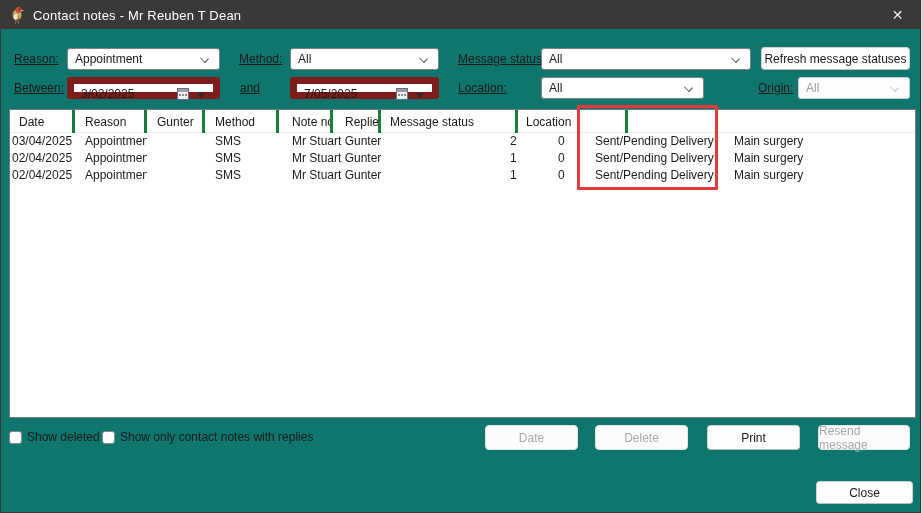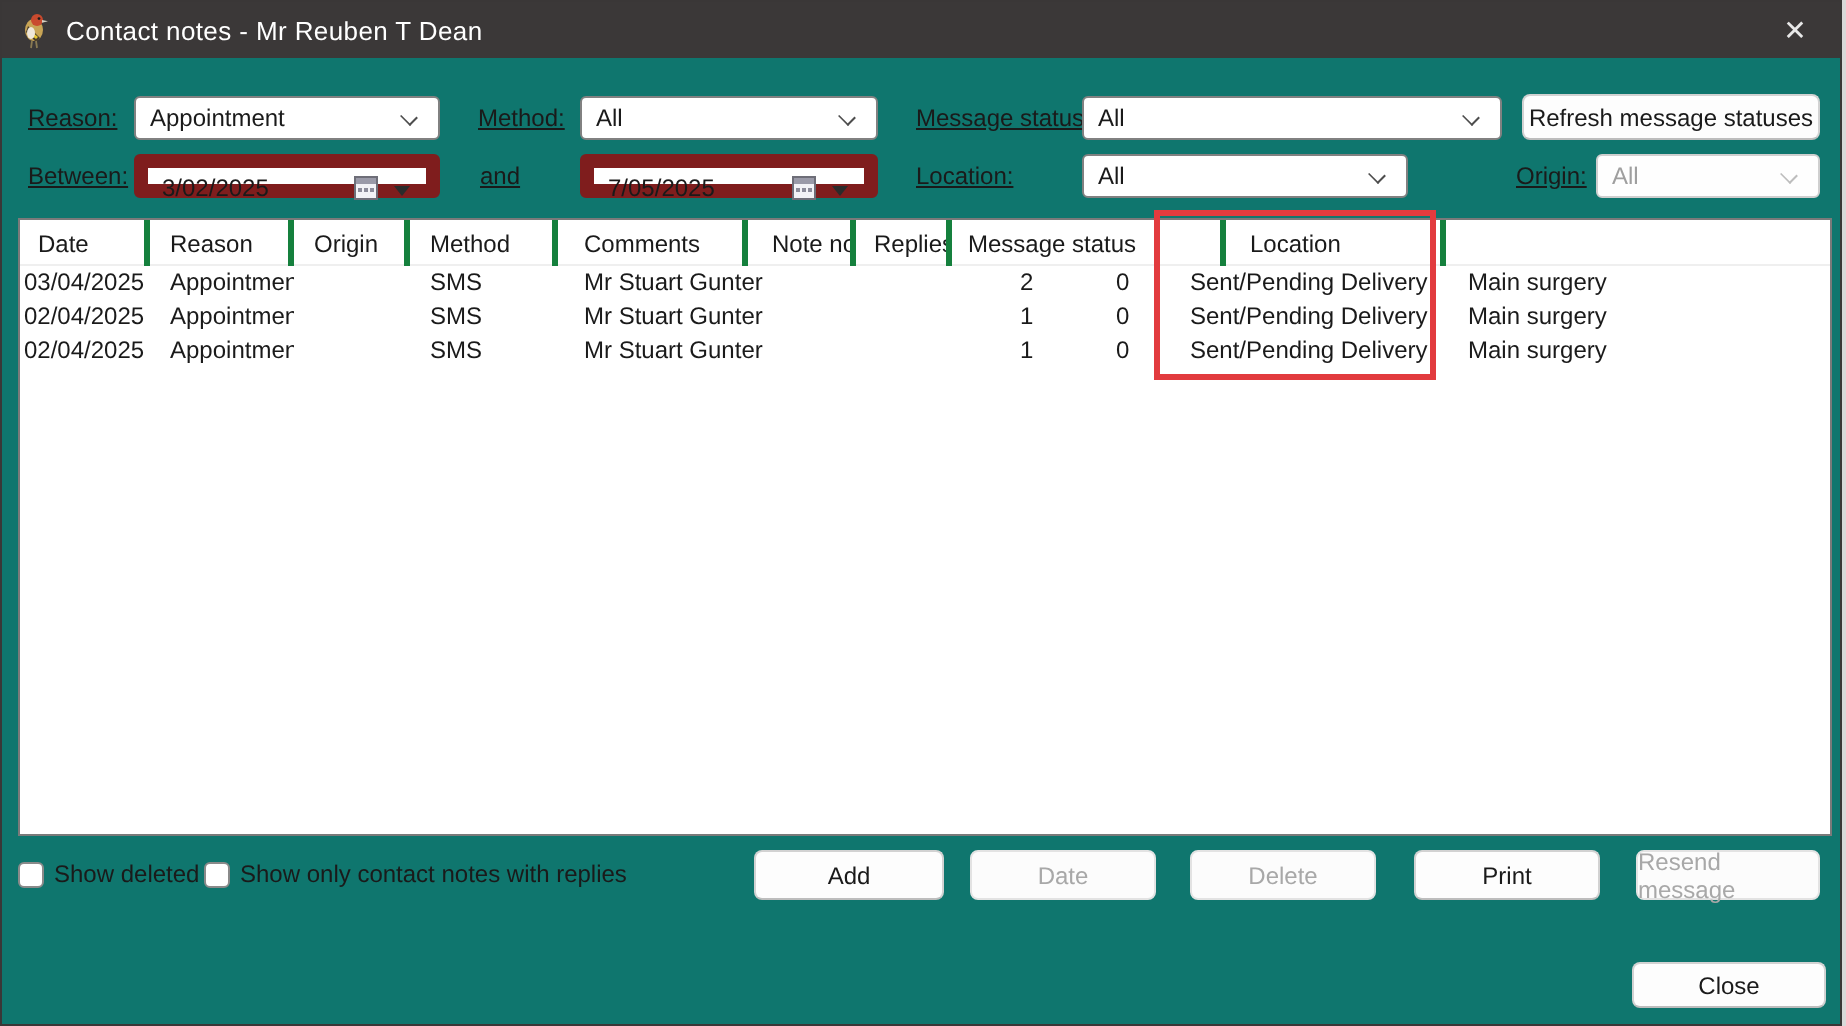--- a/index.html
+++ b/index.html
@@ -172,23 +172,22 @@
   <span class="lbl" style="left:757px; top:76px;">Origin:</span>
   <div class="combo disabled" style="left:797px; top:76px; width:112px;">
     <span>All</span>
     <span class="chev"></span>
   </div>
 
   <div class="grid">
     <div class="thead">
       <div class="cell c0">Date</div>
       <div class="cell c1">Reason</div>
-      <div class="cell c2">Origin</div>
+      <div class="cell c2">Gunter</div>
       <div class="cell c3">Method</div>
-      <div class="cell c5">Comments</div>
       <div class="cell c6">Note no</div>
       <div class="cell c7">Replies</div>
       <div class="cell c8">Message status</div>
       <div class="cell c9">Location</div>
       <div class="cell c10"></div>
     </div>
     <div class="trow">
       <div class="cell c0">03/04/2025</div>
       <div class="cell c1">Appointment</div>
       <div class="cell c2"></div>
@@ -233,21 +232,20 @@
 
   <div class="cbgroup" style="left:8px; top:428px;">
     <span class="cbbox"></span>
     <span>Show deleted</span>
   </div>
   <div class="cbgroup" style="left:101px; top:428px;">
     <span class="cbbox"></span>
     <span>Show only contact notes with replies</span>
   </div>
 
-  <div class="btn" style="left:376px; top:424px; width:95px;">Add</div>
   <div class="btn disabled" style="left:484px; top:424px; width:93px;">Date</div>
   <div class="btn disabled" style="left:594px; top:424px; width:93px;">Delete</div>
   <div class="btn disabled" style="left:817px; top:424px; width:92px;">Resend message</div>
   <div class="btn" style="left:706px; top:424px; width:93px;">Print</div>
 
   <div class="btn" style="left:815px; top:480px; width:97px; height:23px;">Close</div>
 
 </div>
 
 </body></html>

